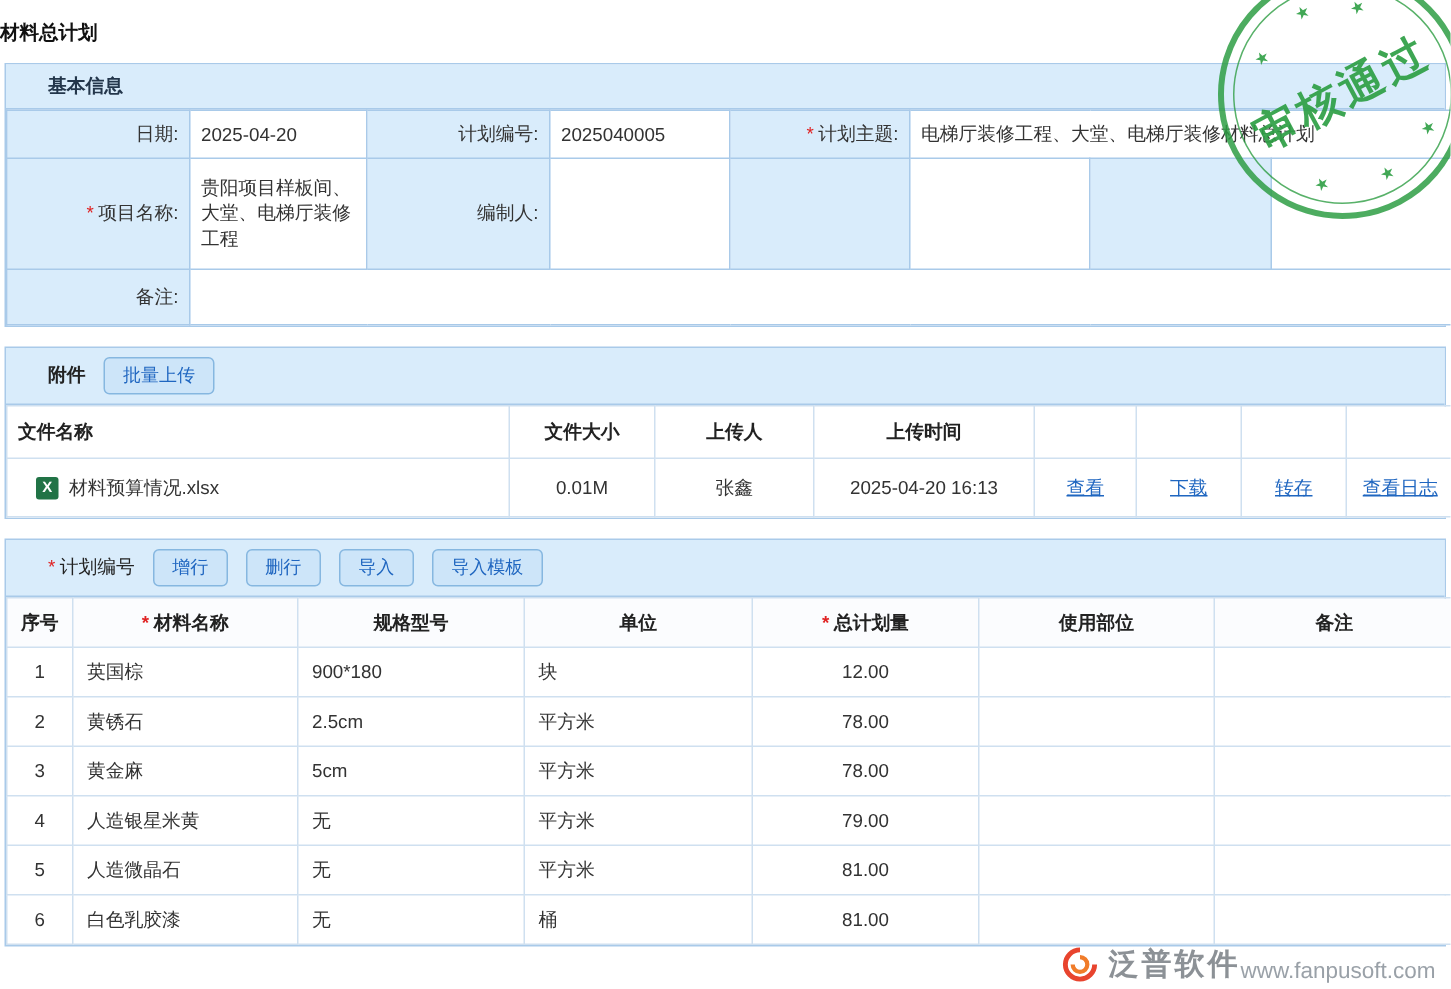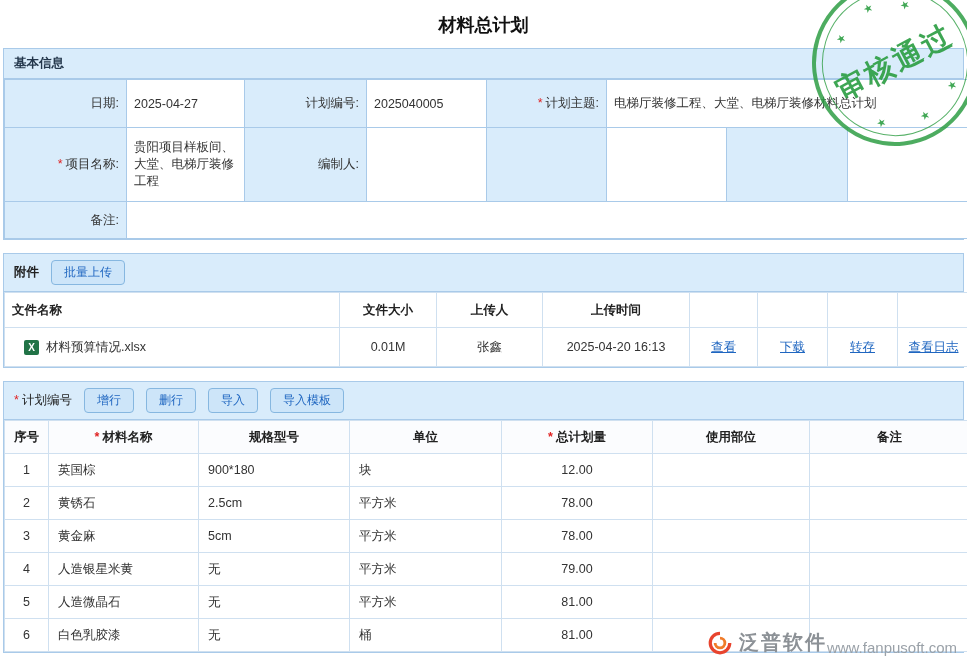--- a/index.html
+++ b/index.html
@@ -6,56 +6,55 @@
   html, body { width: 967px; height: 659px; }
   body {
     position: relative;
     overflow: hidden;
     background: #fff;
     font-family: "Liberation Sans", "DejaVu Sans", sans-serif;
     font-size: 12.5px;
     color: #333;
   }
   .page-title {
-    text-align: center;
-    font-size: 18px;
+    font-size: 13px;
     font-weight: bold;
     color: #111;
     padding: 13px 0 11px;
   }
   .panel {
     margin: 0 3px 13px;
     border: 1px solid #a9cae9;
     background: #fff;
   }
   .section-header {
     display: flex;
     align-items: center;
     gap: 12px;
     background: #d9ecfb;
     border-bottom: 1px solid #a9cae9;
-    padding: 6px 10px;
+    padding: 6px 28px;
     font-weight: 600;
     color: #23364b;
   }
   .btn {
     background: #cde5f9;
     border: 1px solid #86b7e0;
     color: #1f66c0;
     border-radius: 4px;
     padding: 3px 12px;
     font-size: 12px;
     font-family: Liberation Serif, serif;
     cursor: pointer;
     font-weight: normal;
   }
   table { width: 100%; border-collapse: collapse; table-layout: fixed; }
   td, th { border: 1px solid #a9cae9; padding: 4px 7px; font-size: 12.5px; background: #fff; }
   .form-table td.lbl { background: #d9ecfb; text-align: right; color: #333; }
-  .form-table tr.r1 td { height: 48px; }
+  .form-table tr.r1 td { height: 32px; }
   .form-table tr.r2 td { height: 74px; vertical-align: middle; }
   .form-table tr.r3 td { height: 37px; }
   .req { color: #e02222; margin-right: 3px; }
   
   .grid-table td, .grid-table th { border: 1px solid #cfe0f0; }
   .grid-table th { font-weight: 600; color: #222; height: 35px; text-align: center; }
   .grid-table td { height: 39px; }
   th.al, td.al { text-align: left; }
   .file-cell { display: flex; align-items: center; gap: 7px; padding-left: 12px; }
   .xls-icon {
@@ -121,21 +120,21 @@
           <col style="width:122px">
           <col style="width:120px">
         <col style="width:120px">
           <col style="width:120px">
           <col style="width:121px">
           <col style="width:122px">
       </colgroup>
       <tbody>
           <tr class="r1">
         <td class="lbl"><span>日期:</span></td>
-        <td><span>2025-04-27</span></td>
+        <td><span>2025-04-20</span></td>
         <td class="lbl"><span>计划编号:</span></td>
         <td><span>2025040005</span></td>
         <td class="lbl"><span class="req">*</span><span>计划主题:</span></td>
         <td colspan="3"><span>电梯厅装修工程、大堂、电梯厅装修材料总计划</span></td>
       </tr>
       <tr class="r2">
         <td class="lbl"><span class="req">*</span><span>项目名称:</span></td>
         <td><span>贵阳项目样板间、大堂、电梯厅装修工程</span></td>
         <td class="lbl"><span>编制人:</span></td>
         <td><span></span></td>

